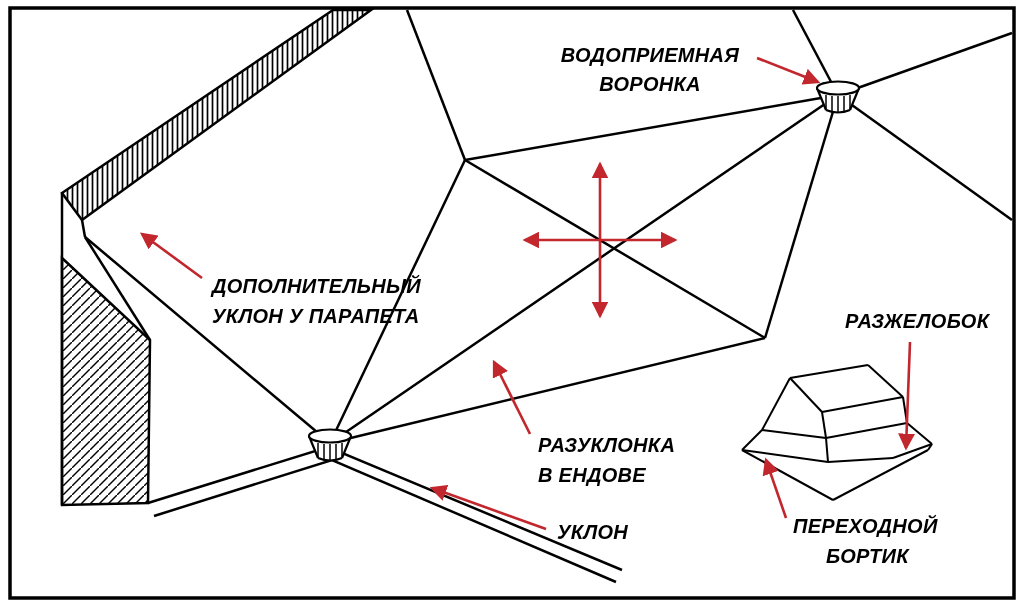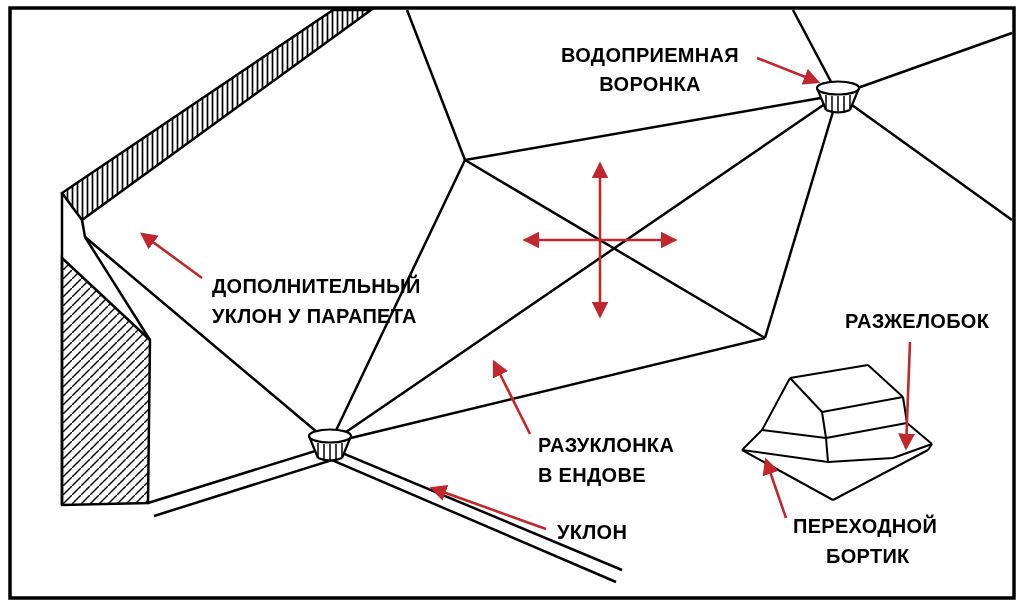--- a/index.html
+++ b/index.html
@@ -1,18 +1,18 @@
 <!DOCTYPE html>
 <html><head>
 <meta charset="utf-8">
 <style>
   html,body{margin:0;padding:0;background:#ffffff;}
   .stage{
     width:1024px;height:606px;position:relative;background:#ffffff;
-    font-family:"Liberation Sans", sans-serif;overflow:hidden;
+    font-family:"Liberation Sans", sans-serif;overflow:hidden;font-style:italic;
   }
   svg{display:block;}
   .k{stroke:#000000;stroke-width:2.5;fill:none;stroke-linejoin:miter;}
   .kthin{stroke:#000000;stroke-width:2;fill:none;}
   .r{stroke:#c1272d;stroke-width:2.6;fill:none;}
   .lbl{font-family:"Liberation Sans", sans-serif;font-weight:bold;font-size:20px;fill:#000000;letter-spacing:0.3px;}
 </style>
 </head>
 <body>
 

